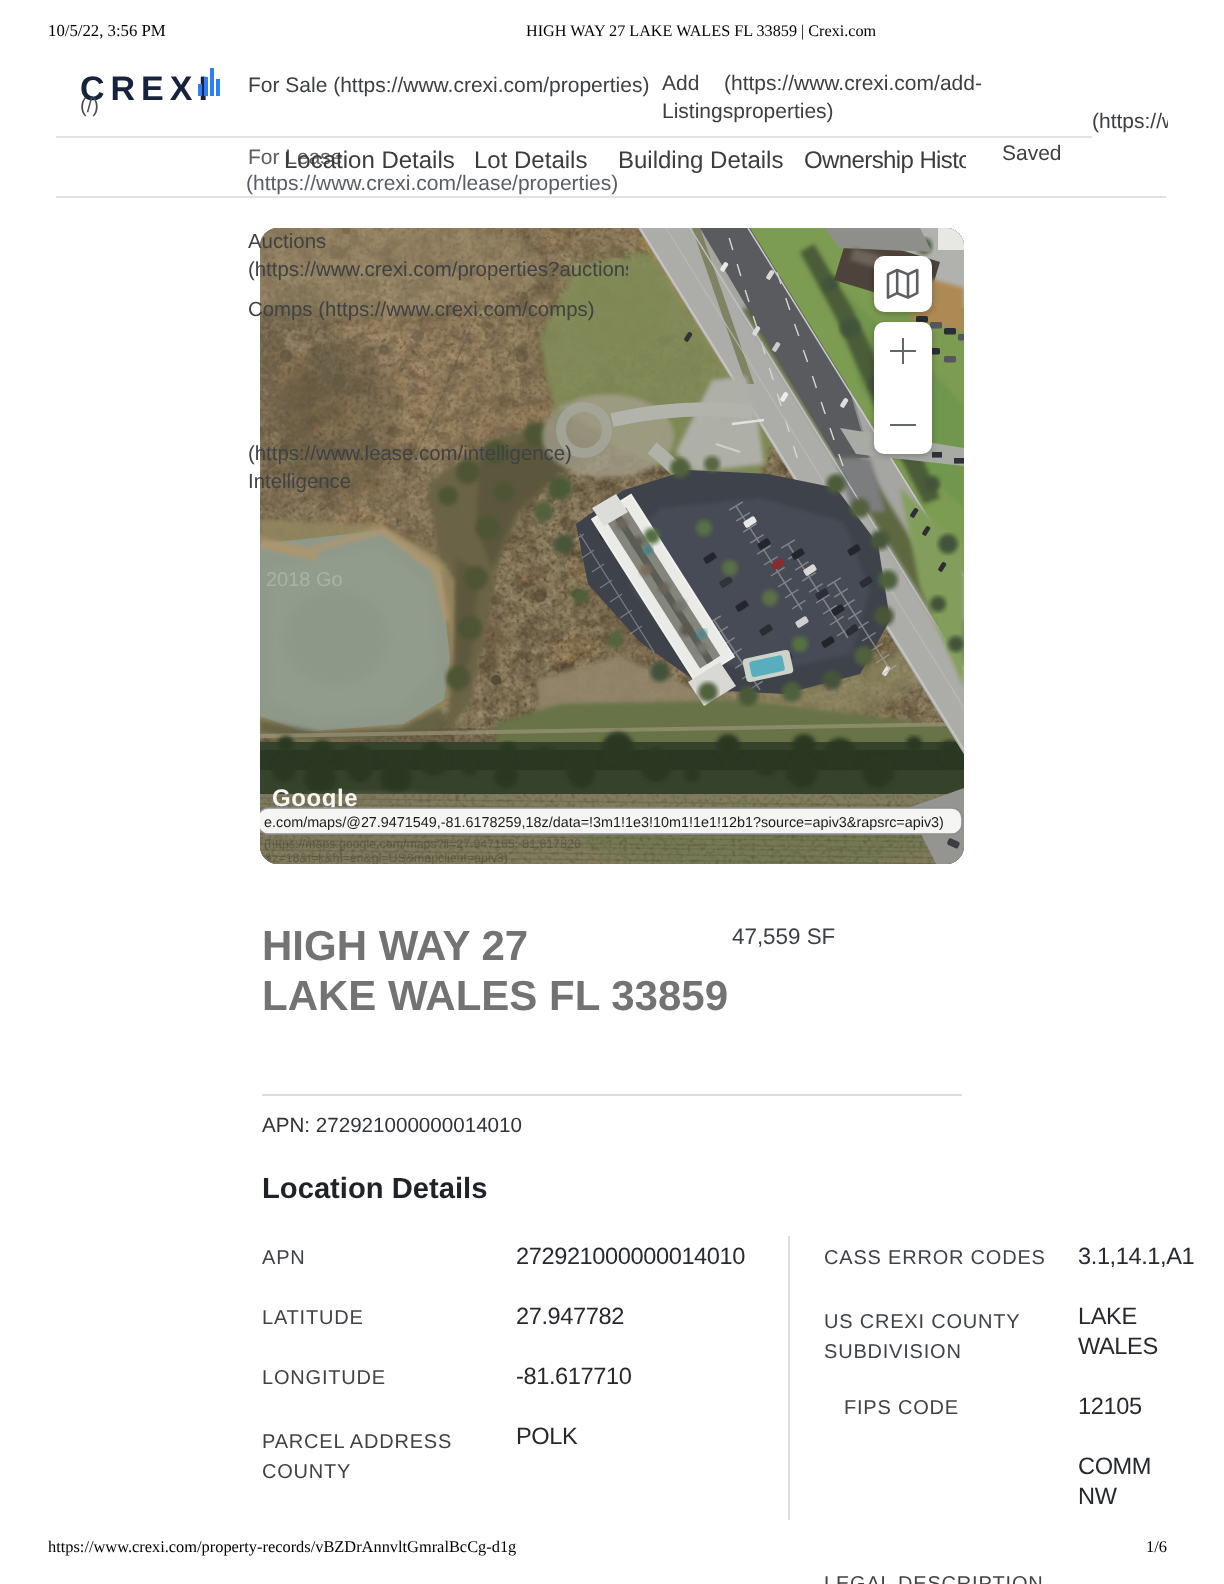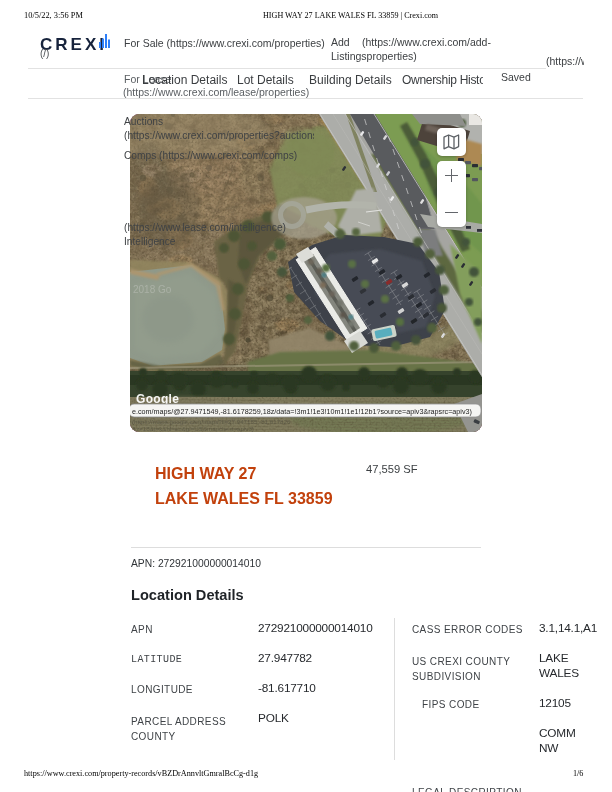--- a/index.html
+++ b/index.html
@@ -646,34 +646,34 @@
 </div>
 
 <div class="abs lnk" style="left:124px;top:115px;width:190px;overflow:hidden;white-space:nowrap;z-index:5;">Auctions</div>
 <div class="abs lnk" style="left:124px;top:128.5px;width:190px;overflow:hidden;white-space:nowrap;z-index:5;">(https://www.crexi.com/properties?auctions</div>
 
 <div class="abs lnk" style="left:124px;top:149px;z-index:5;">Comps (https://www.crexi.com/comps)</div>
 
 <div class="abs lnk" style="left:124px;top:207px;z-index:5;margin-top:28px;">Intelligence</div>
 <div class="abs lnk" style="left:124px;top:221px;width:190px;overflow:hidden;white-space:nowrap;z-index:5;">(https://www.lease.com/intelligence)</div>
 
-<div class="abs" style="left:131px;top:462px;font-size:16px;line-height:24.5px;font-weight:bold;color:#c2410c;margin-left:24px;">HIGH WAY 27<br>LAKE WALES FL 33859</div>
+<div class="abs" style="left:131px;top:462px;font-size:21px;line-height:24.5px;font-weight:bold;color:#737373;">HIGH WAY 27<br>LAKE WALES FL 33859</div>
 
 <div class="abs" style="left:366px;top:463px;font-size:11.2px;color:#3c4043;">47,559 SF</div>
 
 <div class="abs" style="left:131px;top:514px;font-size:10.3px;color:#303438;margin-top:44px;">APN: 272921000000014010</div>
 
 <div class="abs" style="left:131px;top:547px;width:350px;height:1px;background:#dddddd;"></div>
 
 <div class="abs" style="left:131px;top:587px;font-size:14.6px;font-weight:bold;color:#1f2327;">Location Details</div>
 
 <div class="abs lab" style="left:131px;top:624px;">APN</div>
 <div class="abs val" style="left:258px;top:621px;">272921000000014010</div>
 
-<div class="abs lab" style="left:131px;top:654px;font-family:Liberation Mono, monospace;">LATITUDE</div>
+<div class="abs lab" style="left:131px;top:654px;">LATITUDE</div>
 <div class="abs val" style="left:258px;top:651px;">27.947782</div>
 
 <div class="abs lab" style="left:131px;top:684px;">LONGITUDE</div>
 <div class="abs val" style="left:258px;top:681px;">-81.617710</div>
 
 <div class="abs lab" style="left:131px;top:714px;width:120px;line-height:15px;">PARCEL ADDRESS COUNTY</div>
 <div class="abs val" style="left:258px;top:711px;">POLK</div>
 
 <div class="abs" style="left:394px;top:618px;width:1px;height:142px;background:#dddddd;"></div>
 

